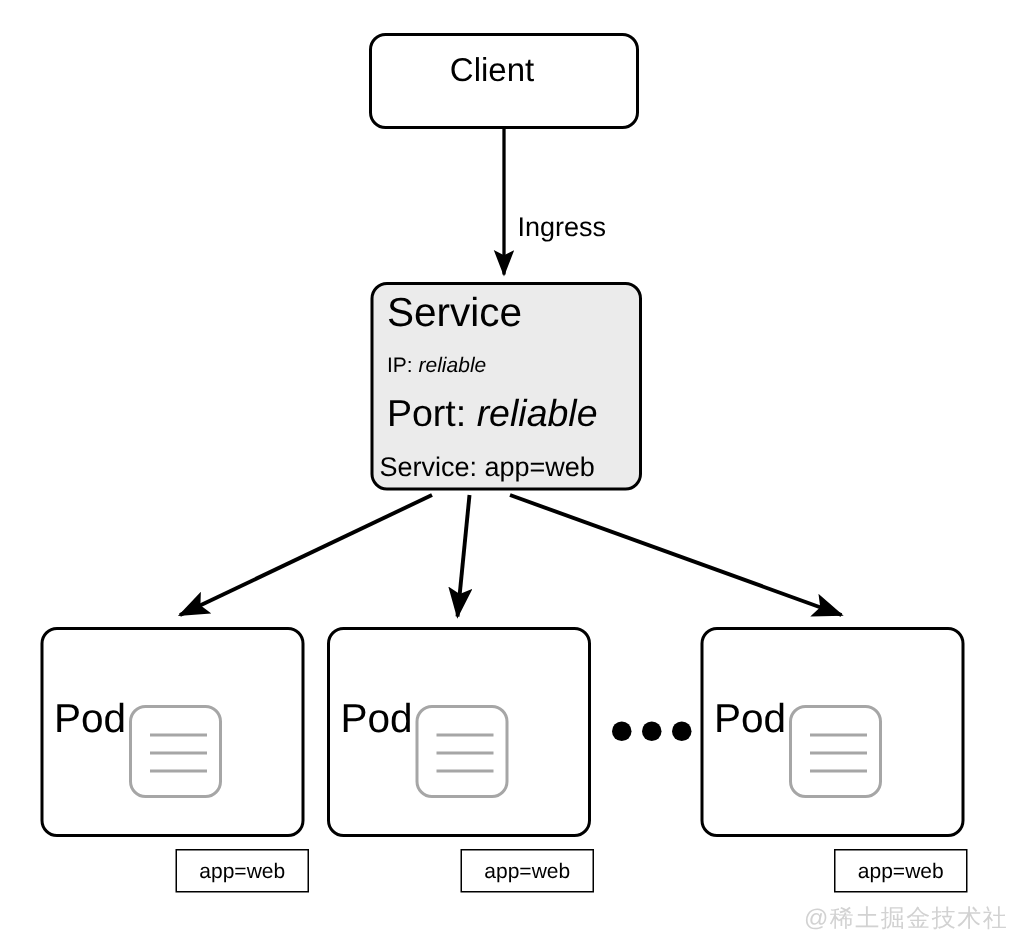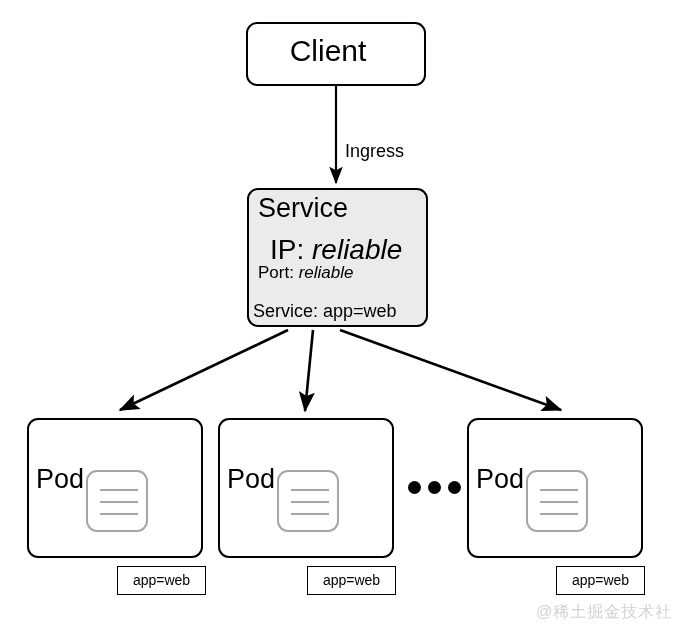--- a/index.html
+++ b/index.html
@@ -38,41 +38,40 @@
     position: absolute;
     color: #000000;
     white-space: nowrap;
     line-height: 1;
   }
   
   #client-box { left: 246px; top: 22px; width: 180px; height: 64px; }
   #client-label {
     left: 246px; top: 36px; width: 164px;
     text-align: center;
-    font-size: 30px;
+    font-size: 22px;
   }
   
   #ingress-label {
     left: 345px; top: 142px;
     font-size: 18px;
   }
   
   #service-box { left: 247px; top: 188px; width: 181px; height: 139px; }
   #service-title {
     left: 258px; top: 195px;
     font-size: 27px;
   }
   #service-ip {
     left: 258px; top: 236px;
-    font-size: 28px;
-    margin-left: 12px;
+    font-size: 14px;
   }
   #service-port {
     left: 258px; top: 264px;
-    font-size: 17px;
+    font-size: 25px;
   }
   #service-selector {
     left: 253px; top: 302px;
     font-size: 18px;
   }
   .ital { font-style: italic; }
   
   .pod-box { width: 176px; height: 140px; top: 418px; }
   #pod-box-0 { left: 27px; }
   #pod-box-1 { left: 218px; }

